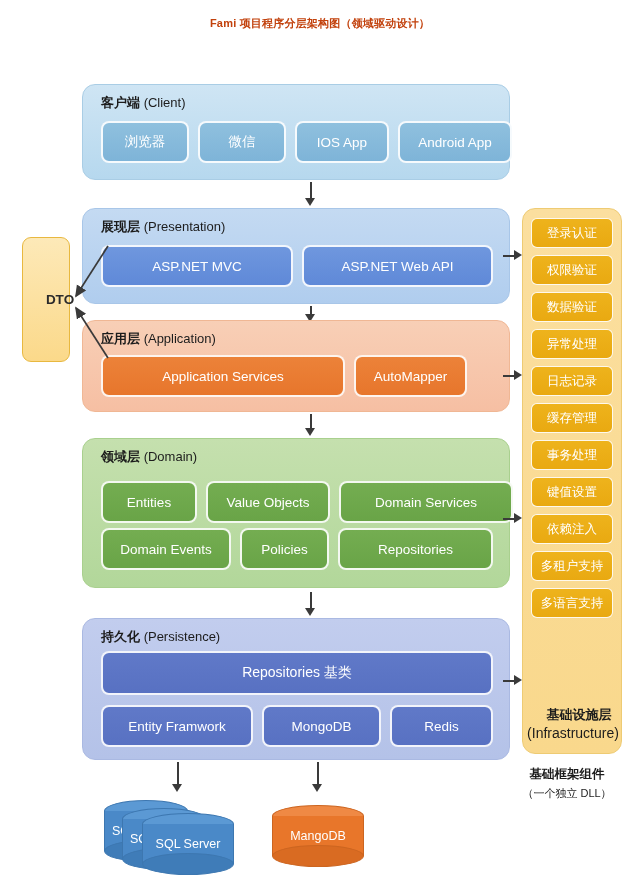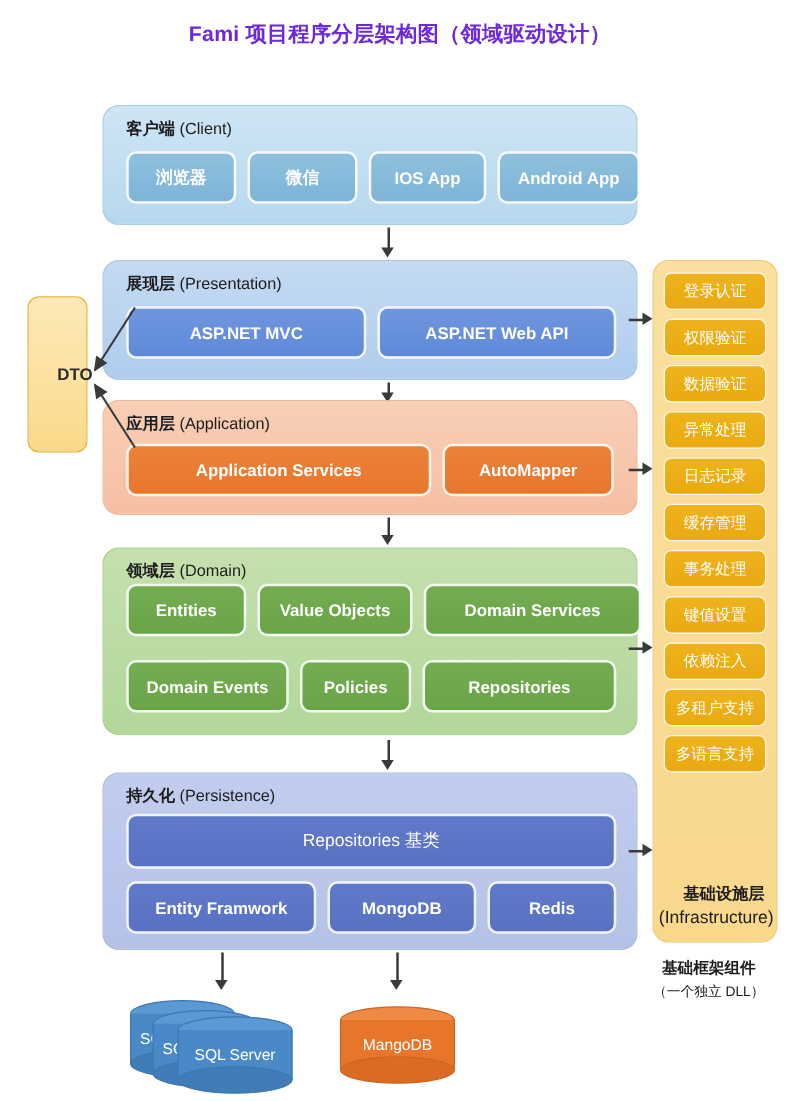--- a/index.html
+++ b/index.html
@@ -8,36 +8,36 @@
     background: #ffffff;
     font-family: "Liberation Sans", "DejaVu Sans", sans-serif;
     overflow: hidden;
   }
   #canvas { position: relative; width: 640px; height: 881px; }
 
   
   .title {
     position: absolute; left: 0; top: 16px; width: 640px;
     text-align: center;
-    font-size: 17px; font-weight: bold; color: #6d28d9;
+    font-size: 11px; font-weight: bold; color: #c2410c;
     letter-spacing: .2px;
   }
 
   
   .layer {
     position: absolute;
     border-radius: 13px;
   }
   .layer-title {
     position: absolute; left: 18px; top: 9px;
     font-size: 13px; color: #1c1c1c; font-weight: bold;
   }
   .layer-title .en { font-weight: normal; }
 
-  .boxrow { position: absolute; display: flex; gap: 9px; font-weight: bold; }
+  .boxrow { position: absolute; display: flex; gap: 9px; }
   .node {
     border-radius: 8px;
     border: 2px solid rgba(255,255,255,.92);
     display: flex; align-items: center; justify-content: center;
     color: #ffffff; font-size: 13.5px;
     text-align: center; white-space: nowrap;
     padding: 0 10px;
   }
 
   
@@ -234,35 +234,35 @@
       <div class="head"></div>
   </div>
 
   <div class="layer app-layer">
     <div class="layer-title">
       <span>应用层</span>
       <span class="en">(Application)</span>
     </div>
     <div class="boxrow" style="left:18px; top:34px;">
       <div class="node app-node" style="width:244px;">Application Services</div>
-      <div class="node app-node" style="width:137px;">AutoMapper</div>
+      <div class="node app-node" style="width:113px;">AutoMapper</div>
     </div>
   </div>
 
   <div class="v-arrow" style="left:305px; top:414px; height:22px;">
     <div class="shaft"></div>
       <div class="head"></div>
   </div>
 
   <div class="layer dom-layer">
     <div class="layer-title">
       <span>领域层</span>
       <span class="en">(Domain)</span>
     </div>
-    <div class="boxrow" style="left:18px; top:28px;">
+    <div class="boxrow" style="left:18px; top:42px;">
       <div class="node dom-node" style="width:96px;">Entities</div>
       <div class="node dom-node" style="width:124px;">Value Objects</div>
       <div class="node dom-node" style="width:174px;">Domain Services</div>
     </div>
     <div class="boxrow" style="left:18px; top:89px;">
       <div class="node dom-node" style="width:130px;">Domain Events</div>
       <div class="node dom-node" style="width:89px;">Policies</div>
       <div class="node dom-node" style="width:155px;">Repositories</div>
     </div>
   </div>

